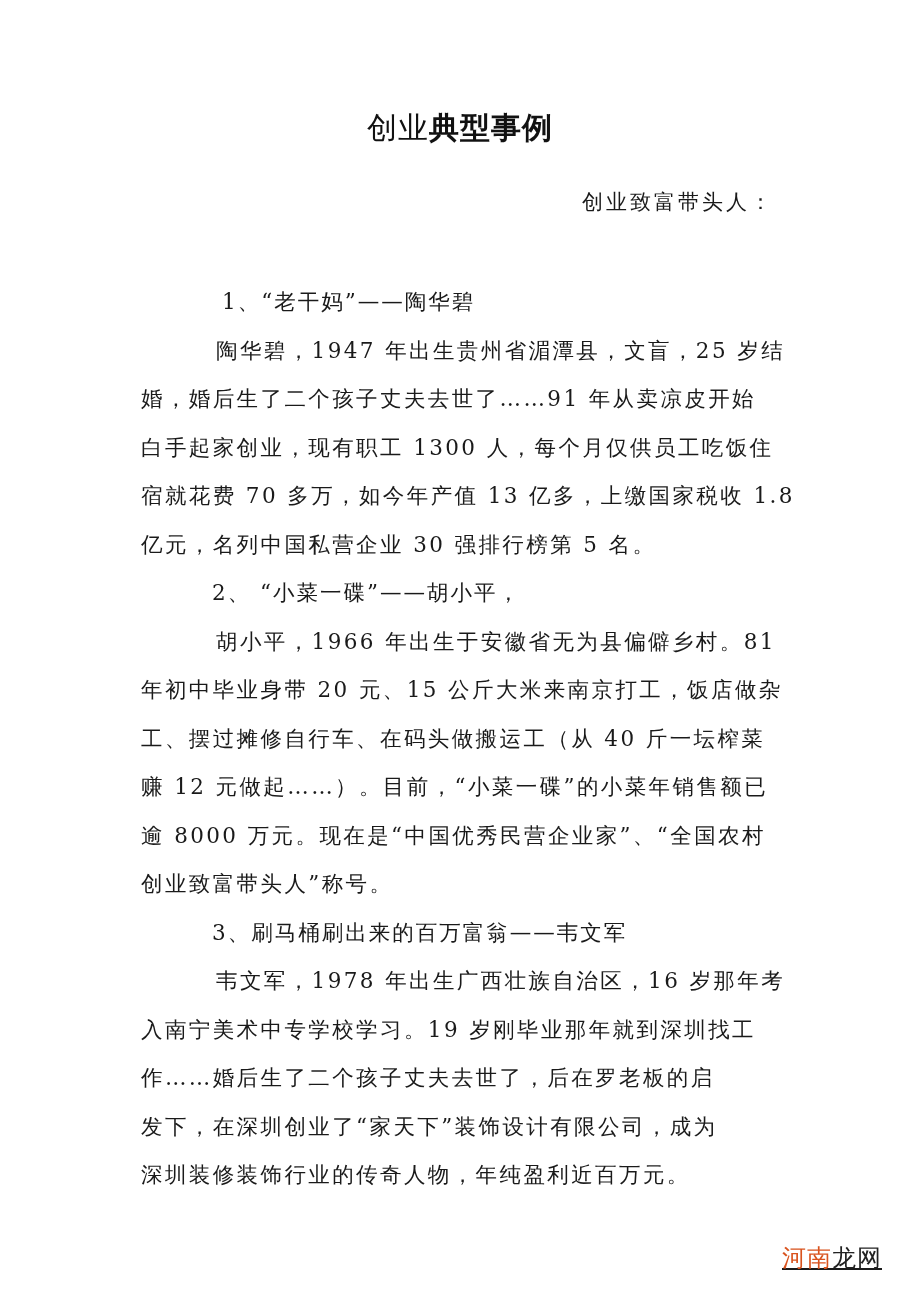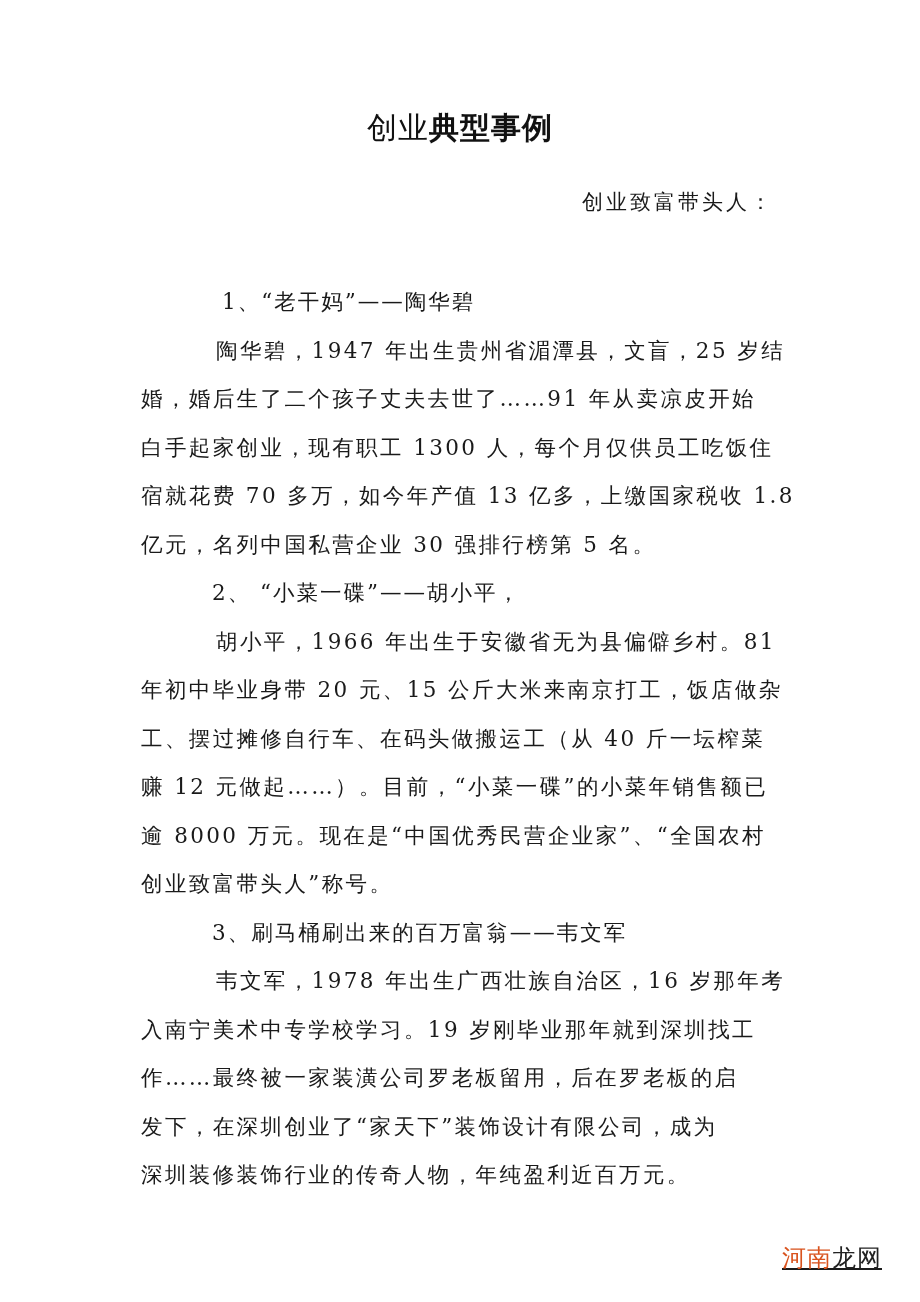--- a/index.html
+++ b/index.html
@@ -76,20 +76,20 @@
   <div class="line" style="top:627px; left:216px;">胡小平，1966 年出生于安徽省无为县偏僻乡村。81</div>
   <div class="line" style="top:675px;">年初中毕业身带 20 元、15 公斤大米来南京打工，饭店做杂</div>
   <div class="line" style="top:724px;">工、摆过摊修自行车、在码头做搬运工（从 40 斤一坛榨菜</div>
   <div class="line" style="top:772px;">赚 12 元做起……）。目前，“小菜一碟”的小菜年销售额已</div>
   <div class="line" style="top:821px;">逾 8000 万元。现在是“中国优秀民营企业家”、“全国农村</div>
   <div class="line" style="top:869px;">创业致富带头人”称号。</div>
 
   <div class="line heading-line" style="top:918px; left:212px;">3、刷马桶刷出来的百万富翁——韦文军</div>
   <div class="line" style="top:966px; left:216px;">韦文军，1978 年出生广西壮族自治区，16 岁那年考</div>
   <div class="line" style="top:1015px;">入南宁美术中专学校学习。19 岁刚毕业那年就到深圳找工</div>
-  <div class="line" style="top:1063px;">作……最终被一家装潢公司罗老板留用，后在罗老板的启</div>
+  <div class="line" style="top:1063px;">作……婚后生了二个孩子丈夫去世了，后在罗老板的启</div>
   <div class="line" style="top:1112px;">发下，在深圳创业了“家天下”装饰设计有限公司，成为</div>
   <div class="line" style="top:1160px;">深圳装修装饰行业的传奇人物，年纯盈利近百万元。</div>
 </div>
 
 <div class="watermark">
   <span class="wm-orange">河南</span><span class="wm-dark">龙网</span>
 </div>
 
 </body></html>

